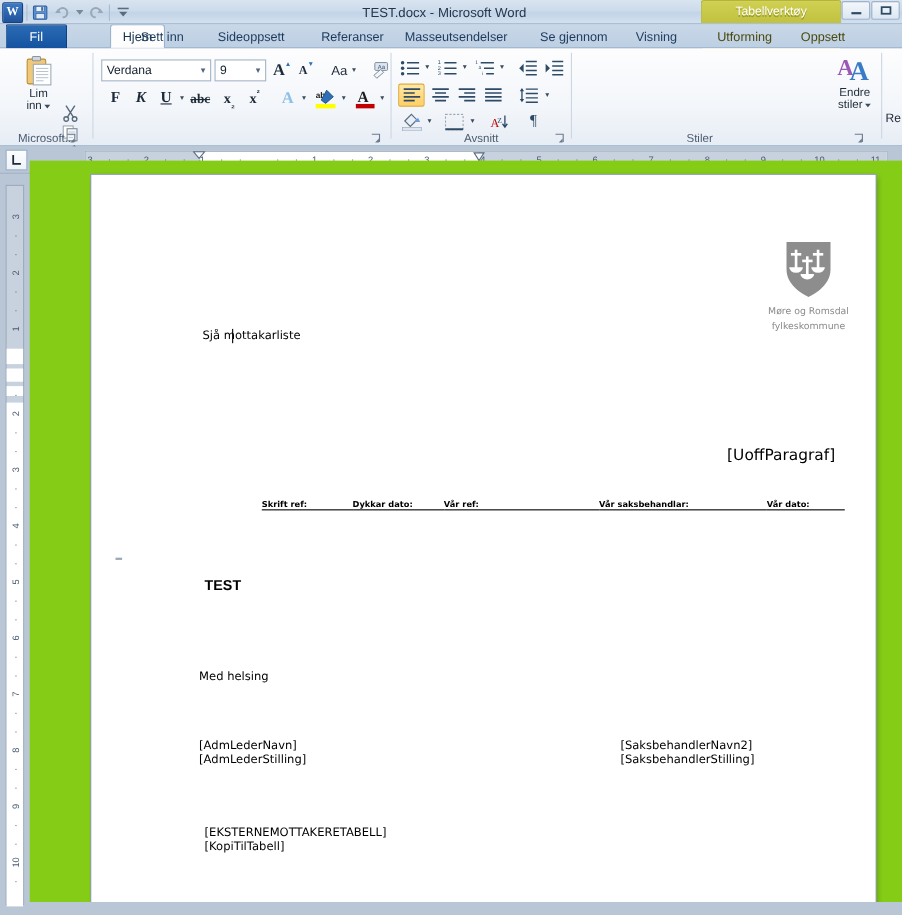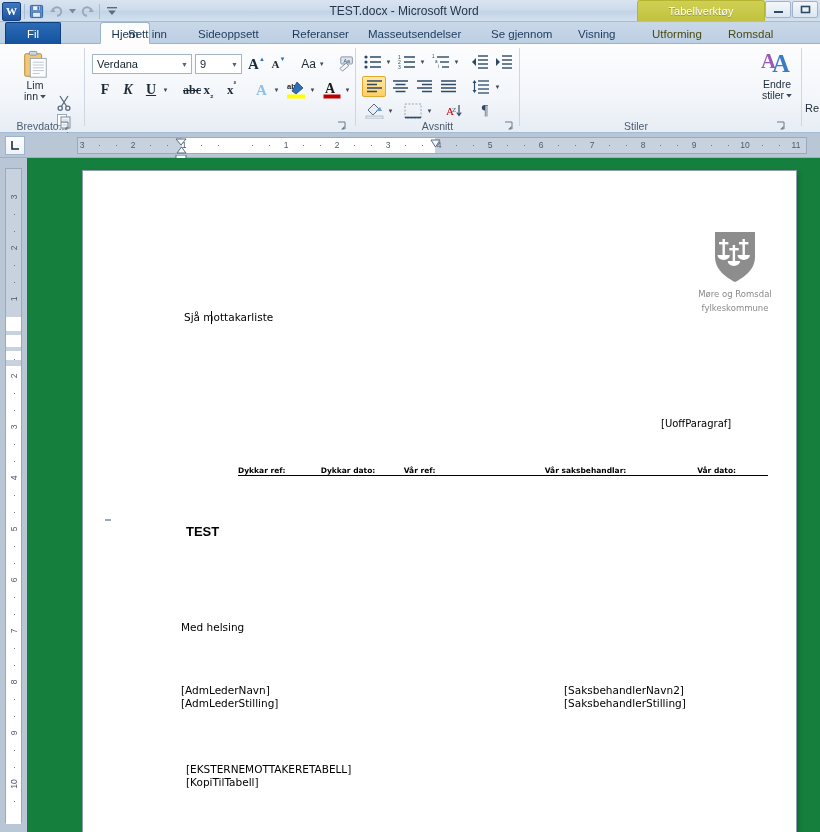--- a/index.html
+++ b/index.html
@@ -148,22 +148,22 @@
     position:absolute; left:5px; top:10px; width:17px; height:655px;
     background:#c8d2de; border:1px solid #9aa9bb;
   }
   .vwhite{ position:absolute; left:0; width:15px; background:#fff; }
   .vtk{ position:absolute; left:8px; font-size:8.5px; color:#4a5b70;
         transform:translate(-50%,-50%) rotate(-90deg); white-space:nowrap;}
   .vdot{ position:absolute; left:8px; width:1px;height:1px; background:#6b7b8f;}
 
   
   .docarea{
-    position:absolute; left:27px; top:158px; width:793px; height:674px;
-    background:#15803d; overflow:hidden;
+    position:absolute; left:27px; top:146px; width:793px; height:674px;
+    background:#84cc16; overflow:hidden;
   }
   .page{
     position:absolute; left:56px; top:13px; width:713px; height:700px;
     background:#fff; box-shadow:0 0 0 1px #8e9eb0, 2px 2px 5px rgba(0,0,0,.28);
   }
 
   .doc-txt{ position:absolute; font-family:"DejaVu Sans", sans-serif; color:#000; }
 
   .logo{ position:absolute; left:604px; top:60px; width:96px; text-align:center; }
   .logo-cap{ font-size:8.5px; color:#8a8a8a; line-height:10px; margin-top:4px;
@@ -251,21 +251,21 @@
   <div class="ctx-underlay"></div>
   <div class="tab fil" style="left:5px;width:56px;text-align:center">Fil</div>
   <div class="tab active" style="left:63px;width:50px;text-align:center">Hjem</div>
   <div class="tab" style="left:118px">Sett inn</div>
   <div class="tab" style="left:188px">Sideoppsett</div>
   <div class="tab" style="left:282px">Referanser</div>
   <div class="tab" style="left:358px">Masseutsendelser</div>
   <div class="tab" style="left:481px">Se gjennom</div>
   <div class="tab" style="left:568px">Visning</div>
   <div class="tab ctx" style="left:642px">Utforming</div>
-  <div class="tab ctx" style="left:718px">Romsdal</div>
+  <div class="tab ctx" style="left:718px">Oppsett</div>
 </div>
 
 <div class="ribbon">
 
   <div class="group" style="left:0;width:84px">
     <div class="bigbtn" style="left:12px;top:6px;width:46px">
       <svg width="30" height="30" viewBox="0 0 32 32">
         <rect x="5" y="4" width="18" height="24" rx="1.5" fill="#f0c87a" stroke="#b98a2e"></rect>
         <rect x="10" y="1.5" width="8" height="4" rx="1" fill="#cfd6de" stroke="#8b95a1"></rect>
         <rect x="11" y="9" width="17" height="20" fill="#fff" stroke="#9aa7b5"></rect>
@@ -302,21 +302,21 @@
             <line x1="6.5" y1="12" x2="10.5" y2="12"></line>
           </g>
       </svg>
     </div>
     <div class="smallbtn" style="left:54px;top:86px;width:20px;height:18px">
       <svg width="16" height="16" viewBox="0 0 16 16">
         <path d="M2 12 L8 5 L11 8 L5 14 Z" fill="#f0c87a" stroke="#b98a2e"></path>
         <path d="M8.5 4.5 L11.5 1.5 L14.5 4.5 L11.5 7.5 Z" fill="#6f9ad8" stroke="#3a6ba8"></path>
       </svg>
     </div>
-    <div class="group-label">Brevdato...</div>
+    <div class="group-label">Microsoft...</div>
     <div class="dlg" style="left:60px">
       <svg width="10" height="10" viewBox="0 0 10 10">
           <path d="M1 1 H8 V8" fill="none" stroke="#6a7a8c"></path>
           <path d="M7.5 5 L7.5 8.5 L4 8.5 Z" fill="#6a7a8c"></path>
         </svg>
     </div>
   </div>
   <div class="group-div" style="left:84px"></div>
 
   <div class="group" style="left:85px;width:268px">
@@ -352,21 +352,21 @@
       </div>
     <div class="rbtn" style="left:33px;top:36px;width:20px;height:20px">
         <span style="font-family:'Liberation Serif',serif;font-size:14px;font-weight:bold;font-style:italic">K</span>
       </div>
     <div class="rbtn" style="left:56px;top:36px;width:20px;height:20px">
         <span style="font-family:'Liberation Serif',serif;font-size:14px;font-weight:bold;text-decoration:underline">U</span>
       </div>
     <div class="rbtn" style="left:76px;top:36px;width:9px;height:20px">
         <span style="font-size:6px;color:#3b4a5c">▼</span>
       </div>
-    <div class="rbtn" style="left:96px;top:36px;width:22px;height:20px">
+    <div class="rbtn" style="left:86px;top:36px;width:22px;height:20px">
         <span style="font-family:'Liberation Serif',serif;font-size:12px;font-weight:bold;text-decoration:line-through">abc</span>
       </div>
     <div class="rbtn" style="left:113px;top:36px;width:21px;height:20px">
         <span style="font-family:'Liberation Serif',serif;font-size:13px;font-weight:bold">x</span>
         <span style="font-size:8px;font-weight:bold;align-self:flex-end">₂</span>
       </div>
     <div class="rbtn" style="left:136px;top:36px;width:21px;height:20px">
         <span style="font-family:'Liberation Serif',serif;font-size:13px;font-weight:bold">x</span>
         <span style="font-size:8px;font-weight:bold;align-self:flex-start">²</span>
       </div>
@@ -737,26 +737,26 @@
           <path d="M15.7 30 A6.2 5 0 0 0 28.1 30 Z"></path>
         </g>
       </svg>
       <div class="logo-cap">Møre og Romsdal</div>
       <div class="logo-cap">fylkeskommune</div>
     </div>
 
     <div class="caret" style="left:128px;top:140px;height:13px"></div>
     <div class="doc-txt" style="left:101px;top:140px;font-size:10.5px">Sjå mottakarliste</div>
 
-    <div class="doc-txt" style="left:578px;top:247px;font-size:10px">[UoffParagraf]</div>
+    <div class="doc-txt" style="left:578px;top:247px;font-size:14px">[UoffParagraf]</div>
 
     <table class="tbl">
       <tbody>
           <tr>
-        <td class="th-cell" style="width:84px"><span>Dykkar ref:</span></td>
+        <td class="th-cell" style="width:84px"><span>Skrift ref:</span></td>
         <td class="th-cell" style="width:84px"><span>Dykkar dato:</span></td>
         <td class="th-cell" style="width:145px"><span>Vår ref:</span></td>
         <td class="th-cell" style="width:155px"><span>Vår saksbehandlar:</span></td>
         <td class="th-cell" style="width:72px"><span>Vår dato:</span></td>
       </tr>
     </tbody>
       </table>
 
     <div style="position:absolute;left:22px;top:348px;width:6px;height:1.5px;background:#9aa7b5"></div>
 

